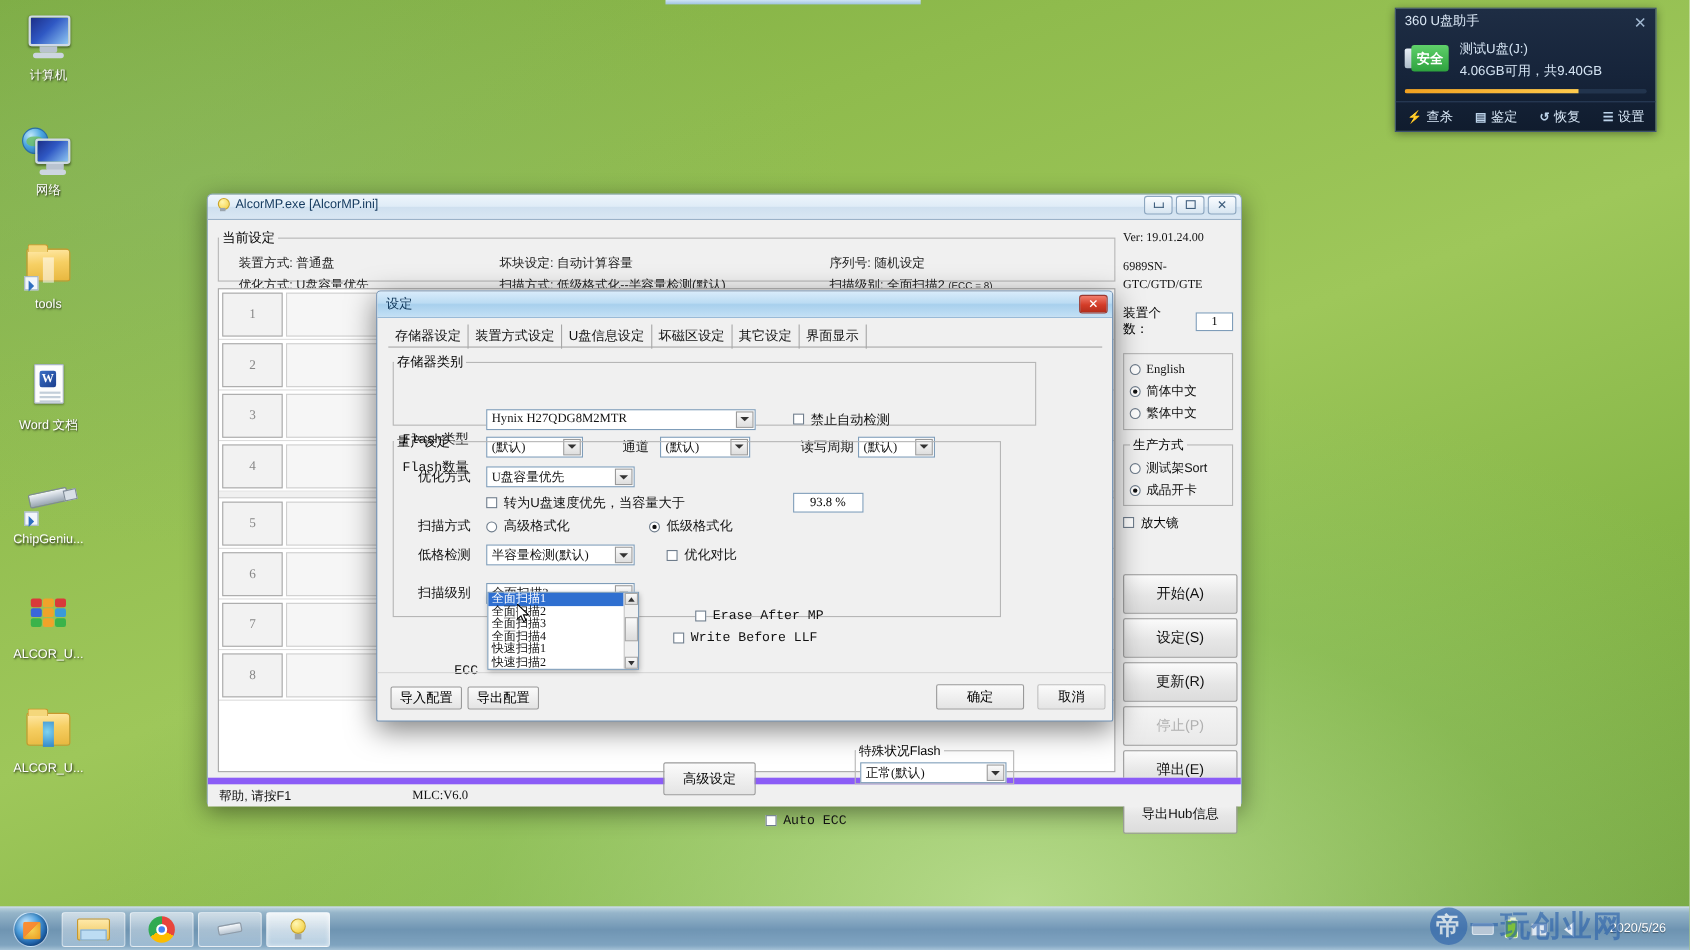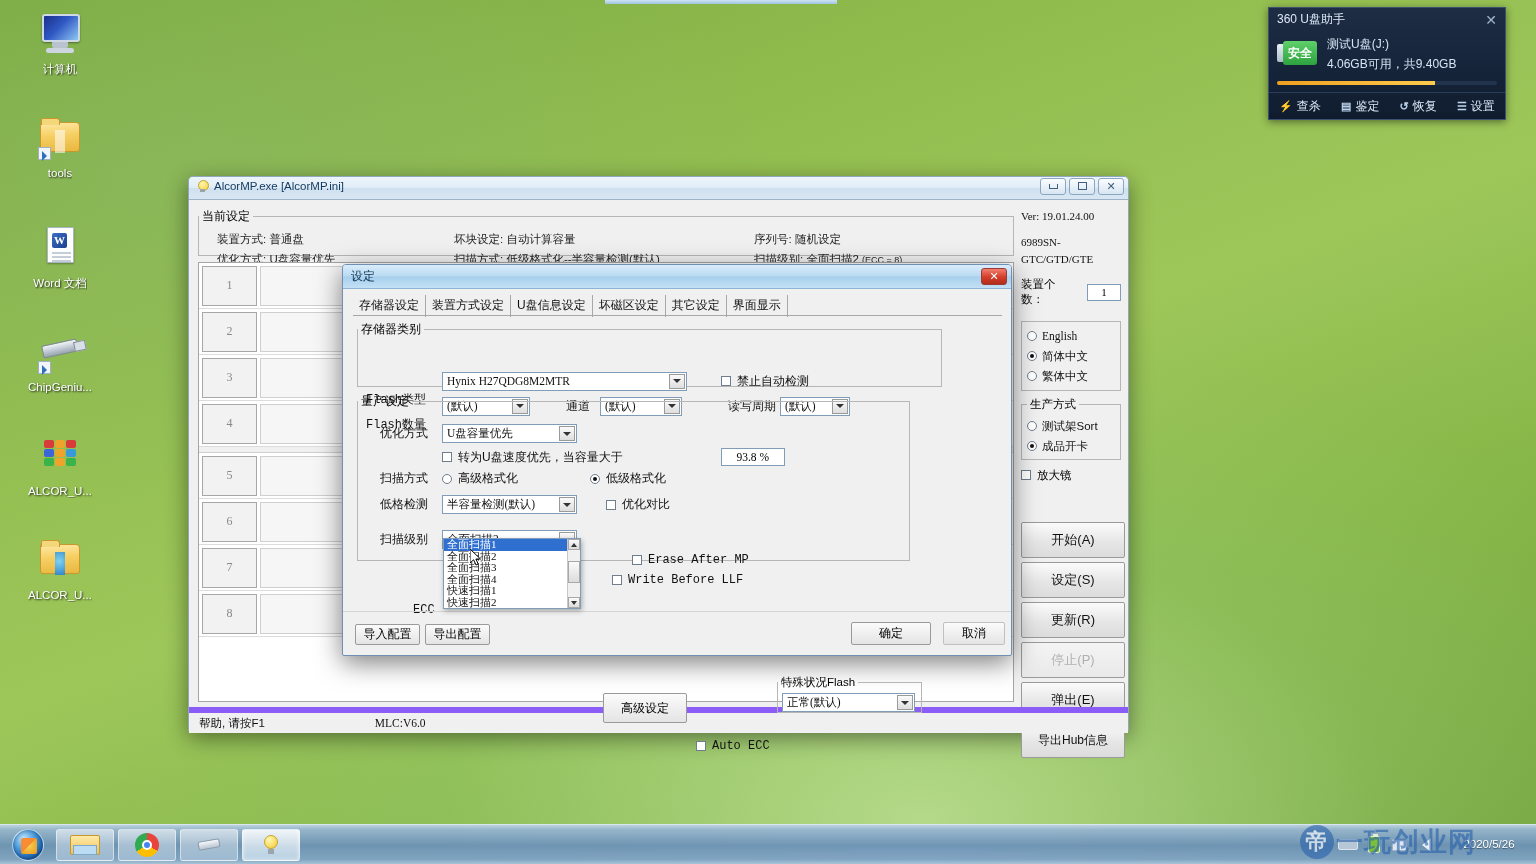--- a/index.html
+++ b/index.html
@@ -6,21 +6,21 @@
   html, body { margin:0; padding:0; }
   body {
     width:1536px; height:864px; overflow:hidden; position:relative;
     font-family:"Liberation Sans", sans-serif;
     background:
       radial-gradient(ellipse 1200px 700px at 60% 95%, rgba(190,225,150,0.85) 0%, rgba(150,200,110,0.4) 40%, rgba(0,0,0,0) 70%),
       radial-gradient(ellipse 900px 500px at 12% 20%, rgba(140,185,105,0.5) 0%, rgba(0,0,0,0) 65%),
       linear-gradient(160deg, #7cab3f 0%, #8fbb4d 25%, #9ec75a 50%, #87b748 72%, #6f9f38 100%);
   }
   
-  .desk-icons { position:absolute; left:0; top:0; width:88px;margin-left:16px; }
+  .desk-icons { position:absolute; left:0; top:0; width:88px; }
   .dicon { width:88px; height:98px; display:flex; flex-direction:column;
            align-items:center; justify-content:flex-start; padding-top:4px; }
   .dicon .gfx { width:48px; height:48px; position:relative; }
   .dicon .lbl { margin-top:5px; font-size:11.5px; color:#fff; text-align:center;
                 text-shadow:1px 1px 2px rgba(0,0,0,.85); line-height:1.15; max-width:86px;
                 white-space:nowrap; overflow:hidden; }
   
   .ic-monitor{position:absolute;left:6px;top:4px;width:38px;height:28px;border-radius:3px;
     background:linear-gradient(135deg,#1c2f88 0%,#2f58c4 45%,#8fc6f2 100%);
     border:2px solid #cfd9e6;box-shadow:0 1px 2px rgba(0,0,0,.4);}
@@ -264,20 +264,29 @@
 
   <div class="dicon" style="margin-top:6px">
     <div class="gfx">
       <div class="ic-monitor"></div>
         <div class="ic-monitor-stand"></div>
         <div class="ic-monitor-base"></div>
     </div>
     <div class="lbl">计算机</div>
   </div>
 
+  <div class="dicon" style="margin-top:6px">
+    <div class="gfx">
+      <div class="ic-globe"></div>
+      <div class="ic-monitor" style="left:12px;top:12px;width:32px;height:23px"></div>
+      <div class="ic-monitor-stand" style="left:22px;top:35px"></div>
+      <div class="ic-monitor-base" style="left:16px;top:40px;width:24px"></div>
+    </div>
+    <div class="lbl">网络</div>
+  </div>
 
 
   <div class="dicon" style="margin-top:6px">
     <div class="gfx">
       <div class="ic-folder">
           <div class="ic-folder-in"></div>
         </div>
       <div class="shortcut"></div>
     </div>
     <div class="lbl">tools</div>

